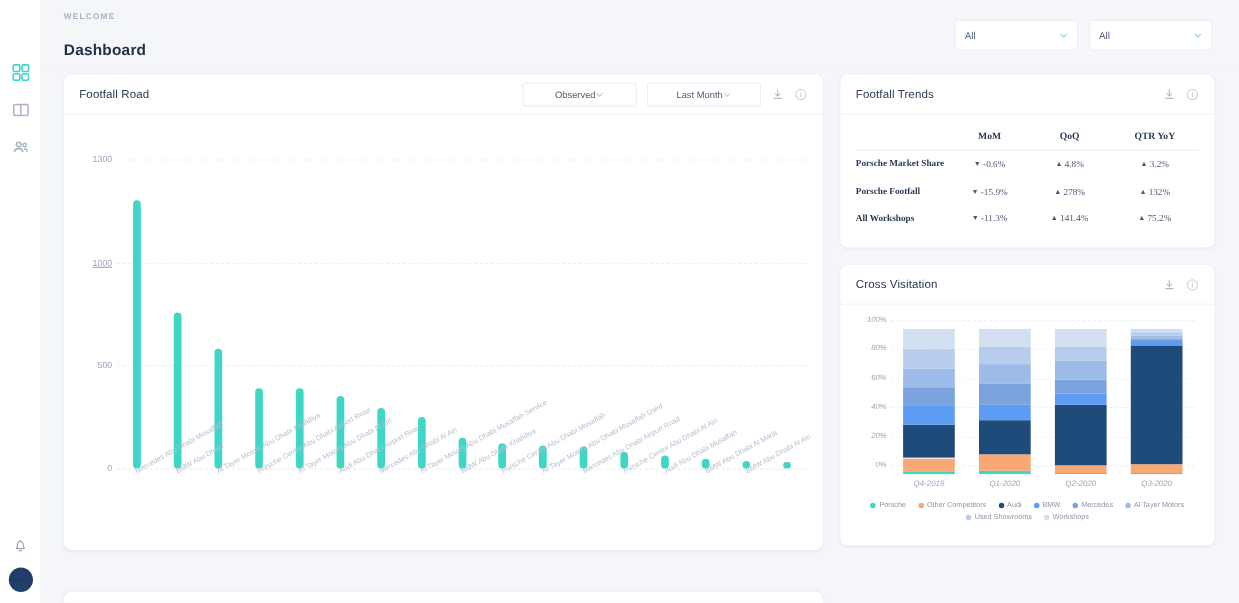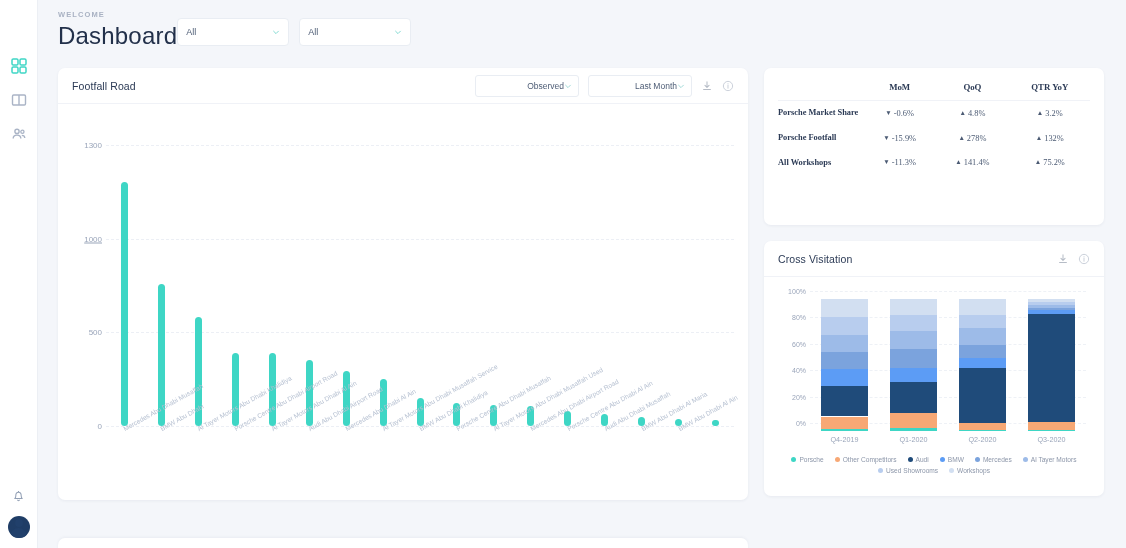--- a/index.html
+++ b/index.html
@@ -33,29 +33,29 @@
     background: #21406b; left: 7px; top: 3px;
   }
   .avatar::after {
     content: ""; position: absolute; width: 17px; height: 11px; border-radius: 9px 9px 0 0;
     background: #21406b; left: 2.5px; top: 12px;
   }
 
   
   .main { flex: 1; height: 548px; overflow: hidden; position: relative; }
   .topbar {
-    height: 62px; padding: 10px 12px 0 20px;
-    display: flex; align-items: flex-start; 
+    height: 62px; padding: 10px 24px 0 20px;
+    display: flex; align-items: flex-start; justify-content: space-between;
     background: #f4f6fa;
   }
   .welcome {
     font-size: 7.5px; letter-spacing: 1.1px; color: #a9b2c3;
     font-weight: 600; text-transform: uppercase;
   }
-  .page-title { font-size: 24px; color: #22304a; font-weight: 400; margin-top: 3px; letter-spacing: .2px;}
+  .page-title { font-size: 14px; color: #22304a; font-weight: 700; margin-top: 18px; letter-spacing: .2px;}
 
   .filters { display: flex; gap: 10px; margin-top: 8px; }
   .select {
     width: 112px; height: 28px; background: #fff; border: 1px solid #e9edf3;
     border-radius: 4px; display: flex; align-items: center;
     padding: 0 8px; font-size: 9px; color: #4d5c75; justify-content: space-between;
   }
   .caret { width: 8px; height: 8px; }
 
   
@@ -68,21 +68,21 @@
     box-shadow: 0 1px 3px rgba(30,50,90,.06);
   }
   .card-head {
     height: 36px; display: flex; align-items: center; justify-content: space-between;
     padding: 0 14px; border-bottom: 1px solid #f0f2f7;
   }
   .card-title { font-size: 10.5px; color: #2b3a55; font-weight: 400; letter-spacing: .1px; }
   .card-tools { display: flex; align-items: center; gap: 9px; }
   .mini-select {
     width: 104px; height: 22px; border: 1px solid #e9edf3; border-radius: 3px;
-    display: flex; align-items: center; justify-content: flex-end;
+    display: flex; align-items: center; justify-content: center;
     padding: 0 6px; font-size: 8.5px; color: #4d5c75;
   }
   .tool-ico { width: 12px; height: 12px; opacity: .55; }
 
   
   .bar-card { height: 432px; }
   .bar-plot { position: relative; height: 395px; padding: 12px 14px 0 14px; }
   .plot-inner { position: relative; width: 662px; height: 310px; }
   .gridline { position: absolute; left: 34px; right: 0; border-top: 1px dashed #eceff5; }
   .ytick {
@@ -113,21 +113,21 @@
   table.trends td {
     font-size: 8.4px; padding: 7px 0; text-align: center; color: #4b5a73;
   }
   table.trends td.lbl { text-align: left; color: #2b3a55; font-weight: 600; width: 86px; line-height: 1.28; }
   .up { color: #3ac9b6; }
   .down { color: #f5a673; }
   .tri { font-size: 6.5px; margin-right: 2px; vertical-align: 1px; }
 
   
   .cv-card { height: 255px; margin-top: 16px; }
-  .cv-plot { position: relative; height: 175px; padding: 14px 14px 0 14px; }
+  .cv-plot { position: relative; height: 175px; padding: 14px 14px 0 14px; font-style: italic; }
   .cv-inner { position: relative; width: 312px; height: 140px; }
   .cv-grid { position: absolute; left: 32px; right: 4px; border-top: 1px dashed #eef1f6; }
   .cv-ytick {
     position: absolute; left: 0; width: 28px; text-align: right;
     font-size: 7px; color: #9aa5ba; transform: translateY(-50%);
   }
   .cv-bars { position: absolute; left: 32px; right: 4px; bottom: 0; height: 132px; }
   .cv-col { position: absolute; bottom: 0; width: 47px; height: 132px; }
   .cv-seg { position: absolute; left: 0; width: 100%; }
   .cv-xlabel {
@@ -291,20 +291,33 @@
                 <div class="xlabel" style="left: 570.588px;">BMW Abu Dhabi Al Ain</div>
               </div>
           </div>
         </div>
         <div class="bottom-card"></div>
       </div>
 
       <div class="col-right">
 
         <div class="card trends-card">
+          <div class="card-head">
+            <div class="card-title">Footfall Trends</div>
+            <div class="card-tools">
+              <svg class="tool-ico" viewBox="0 0 14 14">
+                <path d="M7 2v6.2M4.6 6.2L7 8.6l2.4-2.4M3 11h8" fill="none" stroke="#7b8699" stroke-width="1.2" stroke-linecap="round" stroke-linejoin="round"></path>
+              </svg>
+              <svg class="tool-ico" viewBox="0 0 14 14">
+                <circle cx="7" cy="7" r="5.4" fill="none" stroke="#9aa5b8" stroke-width="1.1"></circle>
+                <line x1="7" y1="6.2" x2="7" y2="9.6" stroke="#9aa5b8" stroke-width="1.1" stroke-linecap="round"></line>
+                <circle cx="7" cy="4.4" r=".72" fill="#9aa5b8"></circle>
+              </svg>
+            </div>
+          </div>
           <div class="trends-body">
             <table class="trends">
               <thead>
                 <tr>
                   <th class="lbl"></th>
                   <th>MoM</th>
                   <th>QoQ</th>
                   <th>QTR YoY</th>
                 </tr>
               </thead>

